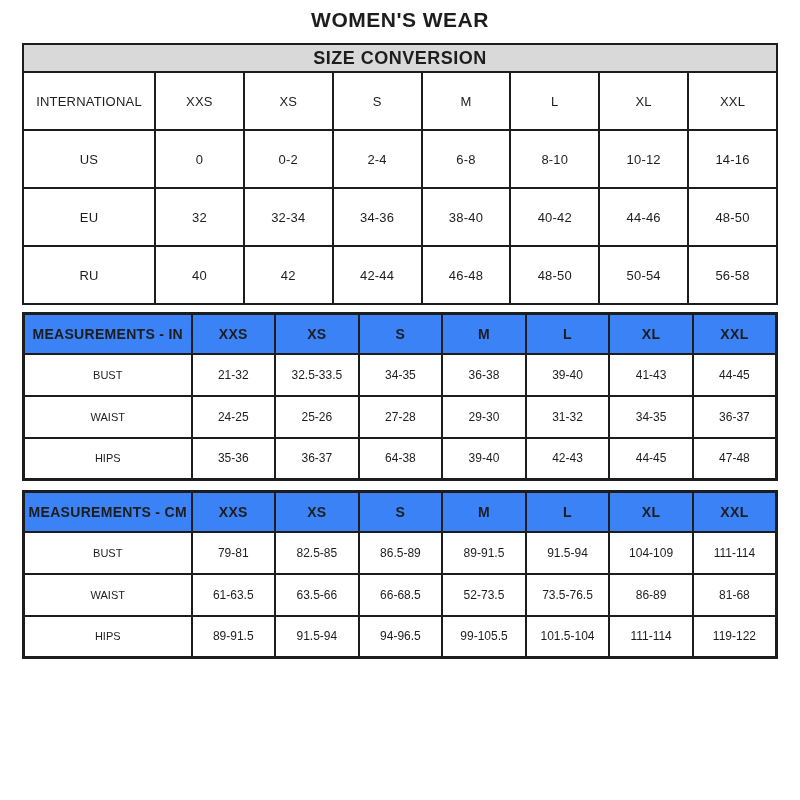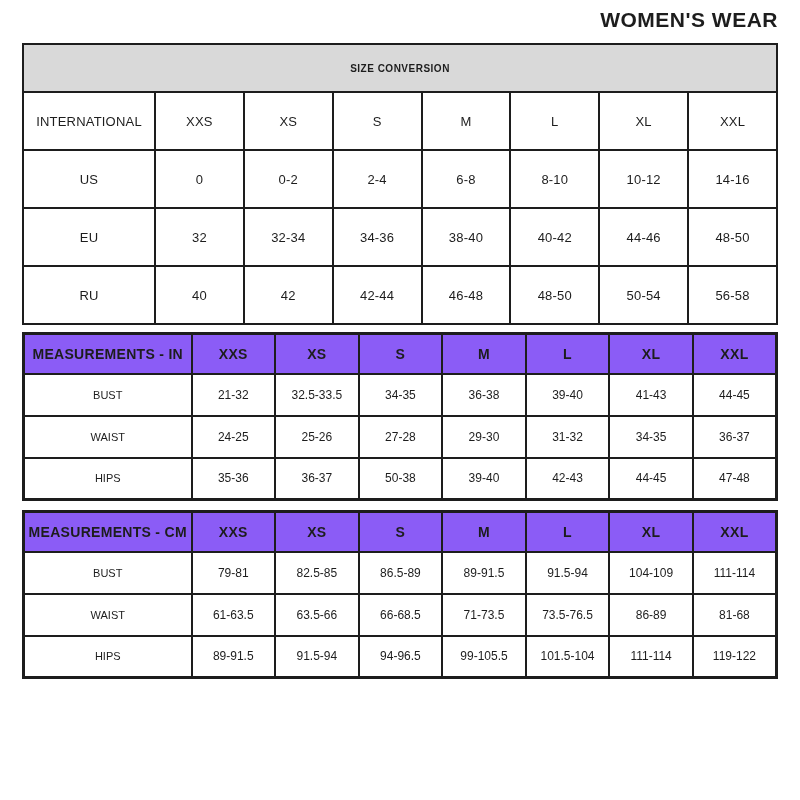--- a/index.html
+++ b/index.html
@@ -7,21 +7,21 @@
   body {
     width: 800px; height: 800px;
     background: #ffffff;
     color: #1d1d1d;
     font-family: "Liberation Sans", sans-serif;
     overflow: hidden;
   }
   .page { padding: 9px 22px 0 22px; }
   .title {
     margin: 0 0 12px 0;
-    text-align: right;
+    text-align: center;
     font-size: 21px;
     font-weight: 700;
     letter-spacing: 0.5px;
     line-height: 22px;
   }
   table {
     width: 756px;
     border-collapse: collapse;
     table-layout: fixed;
   }
@@ -34,37 +34,37 @@
   .t1 { margin-bottom: 7px; }
   .t1 td {
     border: 2px solid #1d1d1d;
     font-size: 13px;
     height: 58px;
     letter-spacing: 0.2px;
   }
   .t1 .banner-cell {
     background: #d9d9d9;
     font-weight: 700;
-    font-size: 10px;
+    font-size: 18px;
     letter-spacing: 0.5px;
-    height: 48px;
+    height: 28px;
   }
   .t1 col.first { width: 132px; }
   
   .m-table {
     border: 3px solid #1d1d1d;
   }
   .t2 { margin-bottom: 9px; }
   .m-table td {
     border: 2px solid #1d1d1d;
     font-size: 12px;
     height: 42px;
   }
   .m-table .mhdr td {
-    background: #8b5cf6;
+    background: #3b82f6;
     font-weight: 700;
     font-size: 14px;
     letter-spacing: 0.3px;
     height: 40px;
   }
   .m-table .lbl { font-size: 11px; }
   .m-table col.first { width: 168px; }
 </style>
 </head>
 <body>
@@ -170,21 +170,21 @@
         <td>27-28</td>
         <td>29-30</td>
         <td>31-32</td>
         <td>34-35</td>
         <td>36-37</td>
       </tr>
       <tr>
         <td class="lbl">HIPS</td>
         <td>35-36</td>
         <td>36-37</td>
-        <td>50-38</td>
+        <td>64-38</td>
         <td>39-40</td>
         <td>42-43</td>
         <td>44-45</td>
         <td>47-48</td>
       </tr>
     </tbody>
   </table>
 
   <table class="m-table t3">
     <colgroup>
@@ -216,21 +216,21 @@
         <td>89-91.5</td>
         <td>91.5-94</td>
         <td>104-109</td>
         <td>111-114</td>
       </tr>
       <tr>
         <td class="lbl">WAIST</td>
         <td>61-63.5</td>
         <td>63.5-66</td>
         <td>66-68.5</td>
-        <td>71-73.5</td>
+        <td>52-73.5</td>
         <td>73.5-76.5</td>
         <td>86-89</td>
         <td>81-68</td>
       </tr>
       <tr>
         <td class="lbl">HIPS</td>
         <td>89-91.5</td>
         <td>91.5-94</td>
         <td>94-96.5</td>
         <td>99-105.5</td>

